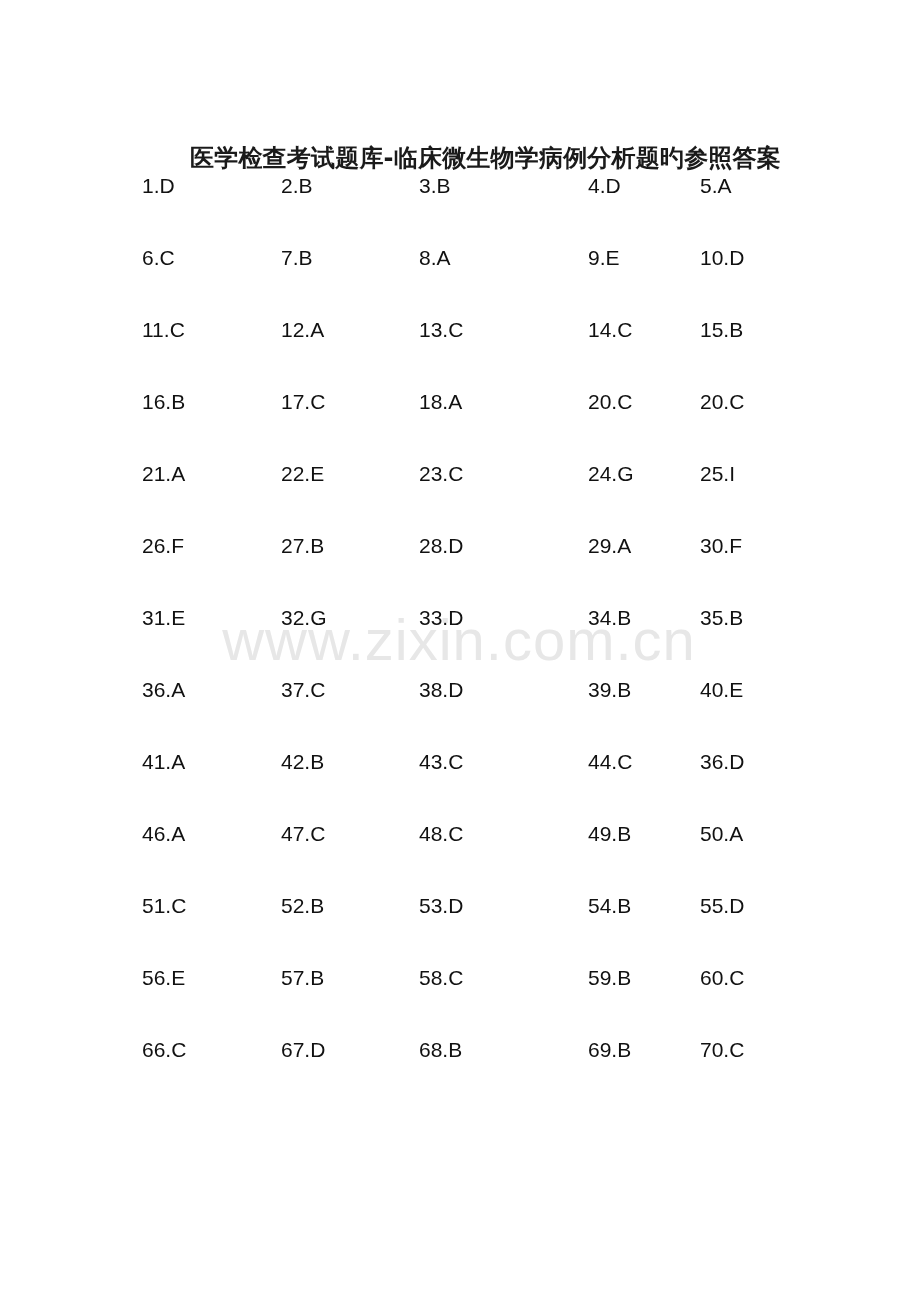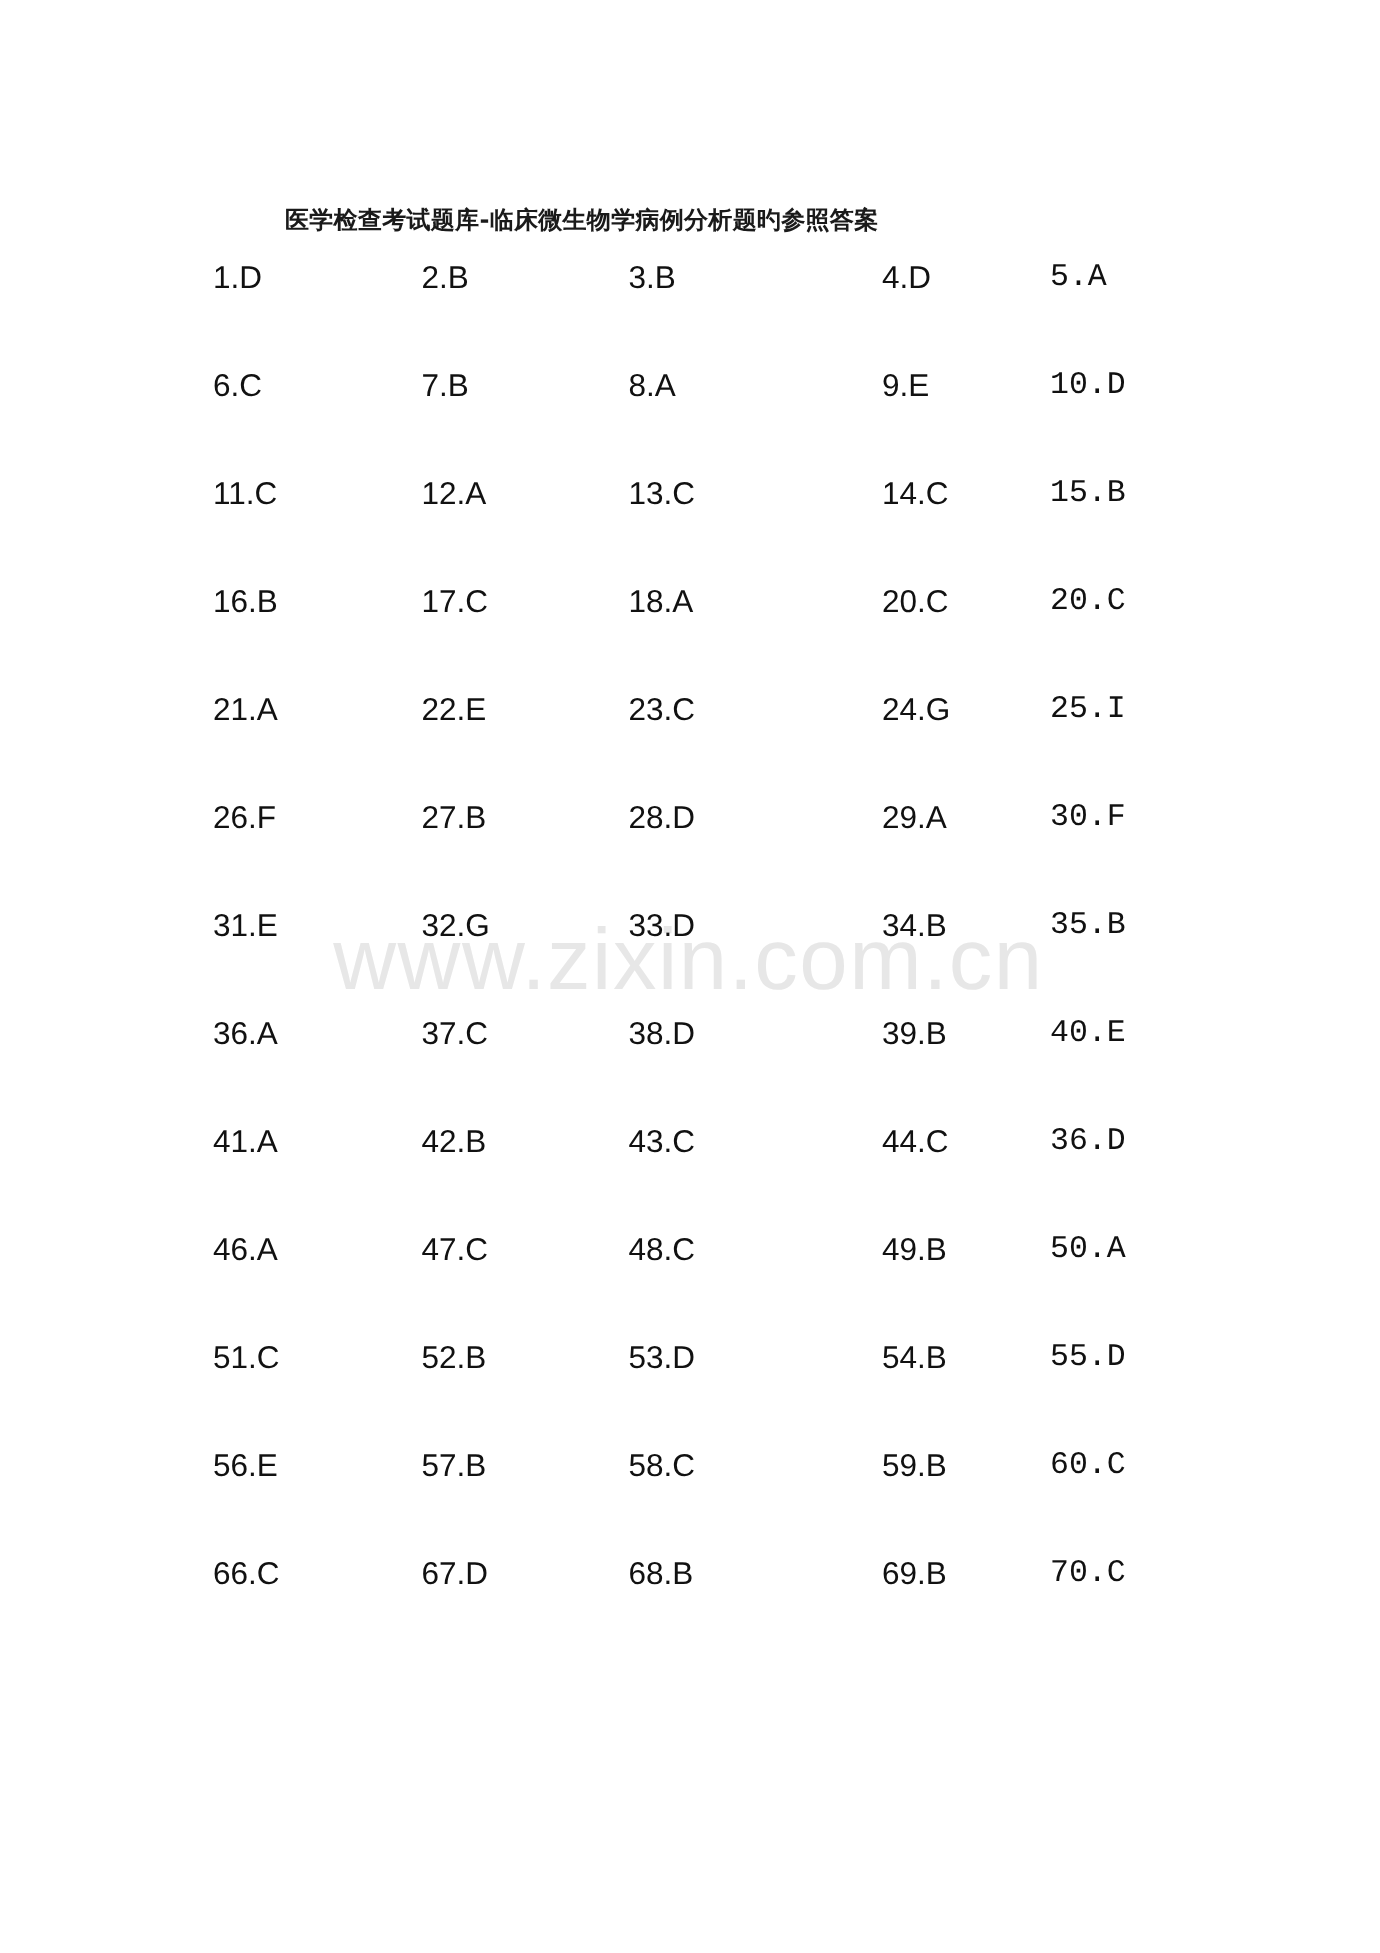--- a/index.html
+++ b/index.html
@@ -54,21 +54,21 @@
     height: 1302px;
     z-index: 2;
   }
 
   #title {
     position: absolute;
     left: 190px;
     top: 126px;
     width: 600px;
     font-family: "DejaVu Sans", "Liberation Sans", sans-serif;
-    font-size: 16px;
+    font-size: 24px;
     font-weight: 700;
     letter-spacing: 0.2px;
     color: #1a1a1a;
     white-space: nowrap;
   }
 
   #answer-grid {
     position: absolute;
     left: 0;
     top: 171px;
@@ -89,21 +89,21 @@
     font-weight: 400;
     line-height: 30px;
     color: #111111;
     white-space: nowrap;
   }
 
   .answer-cell.c0 { left: 142px; }
   .answer-cell.c1 { left: 281px; }
   .answer-cell.c2 { left: 419px; }
   .answer-cell.c3 { left: 588px; }
-  .answer-cell.c4 { left: 700px; font-family: Liberation Mono, monospace; }
+  .answer-cell.c4 { left: 700px; }
 </style>
 </head>
 <body>
 
 <div id="page">
 
   <div id="watermark">www.zixin.com.cn</div>
 
   <div id="doc">
 

